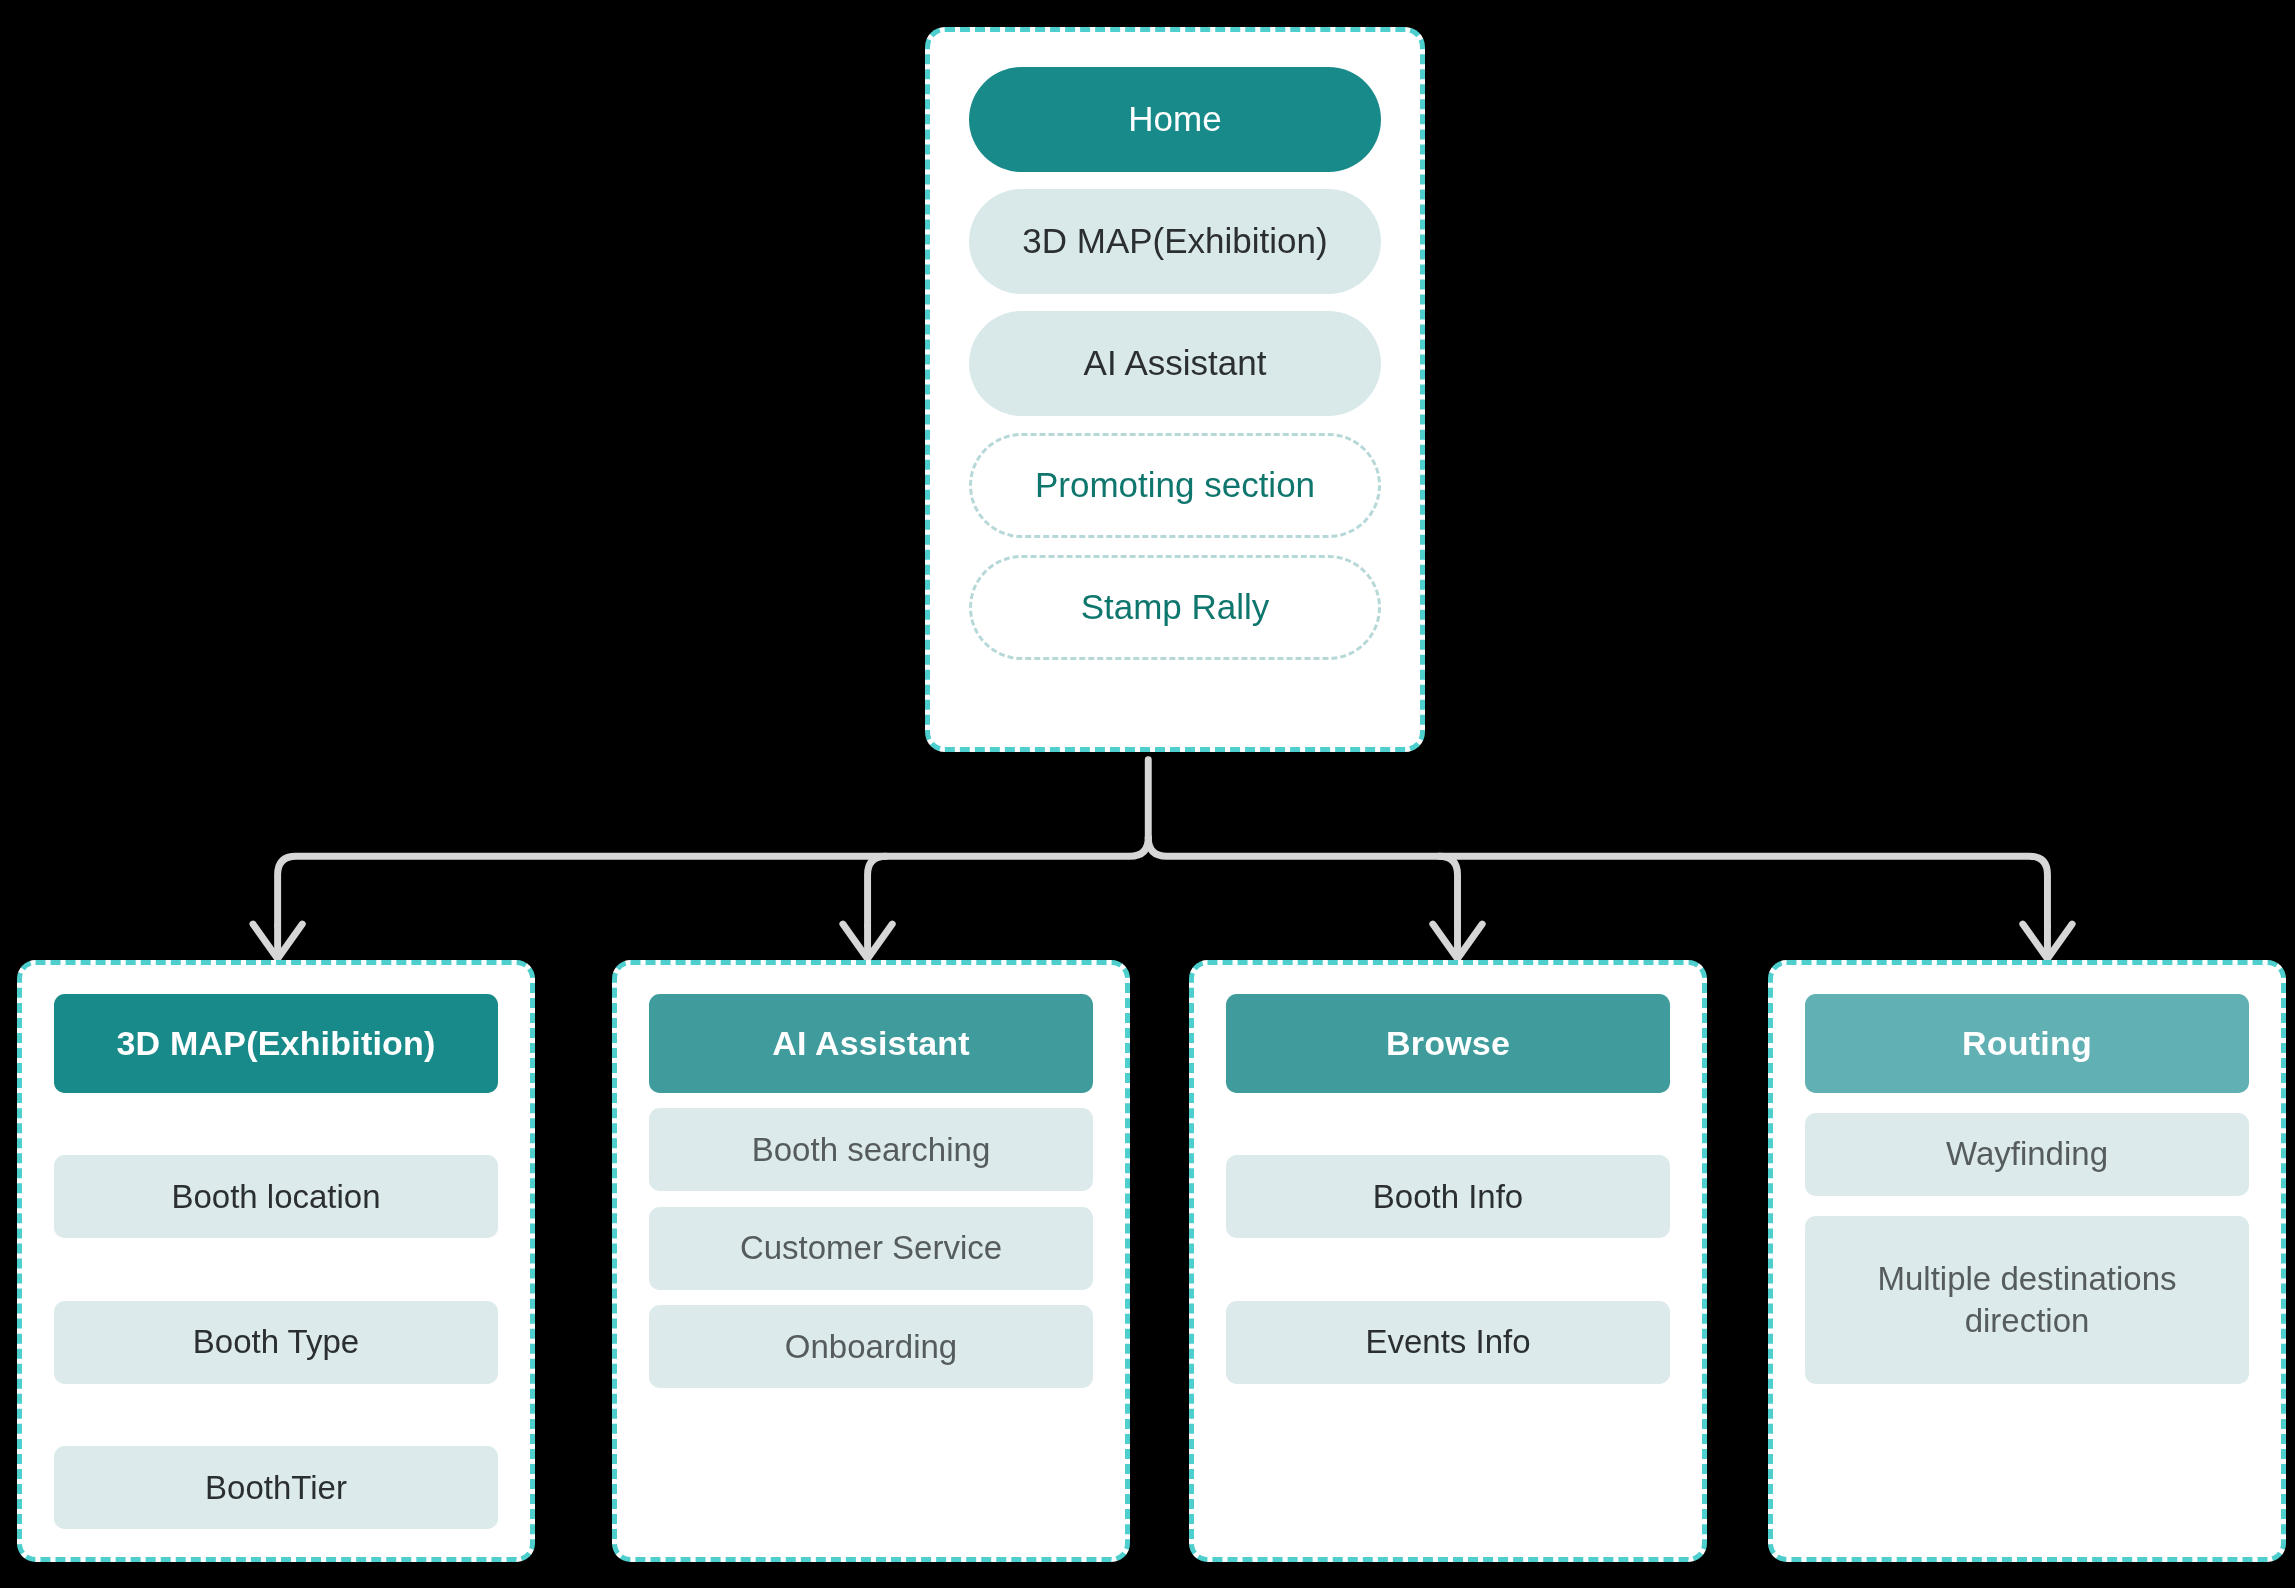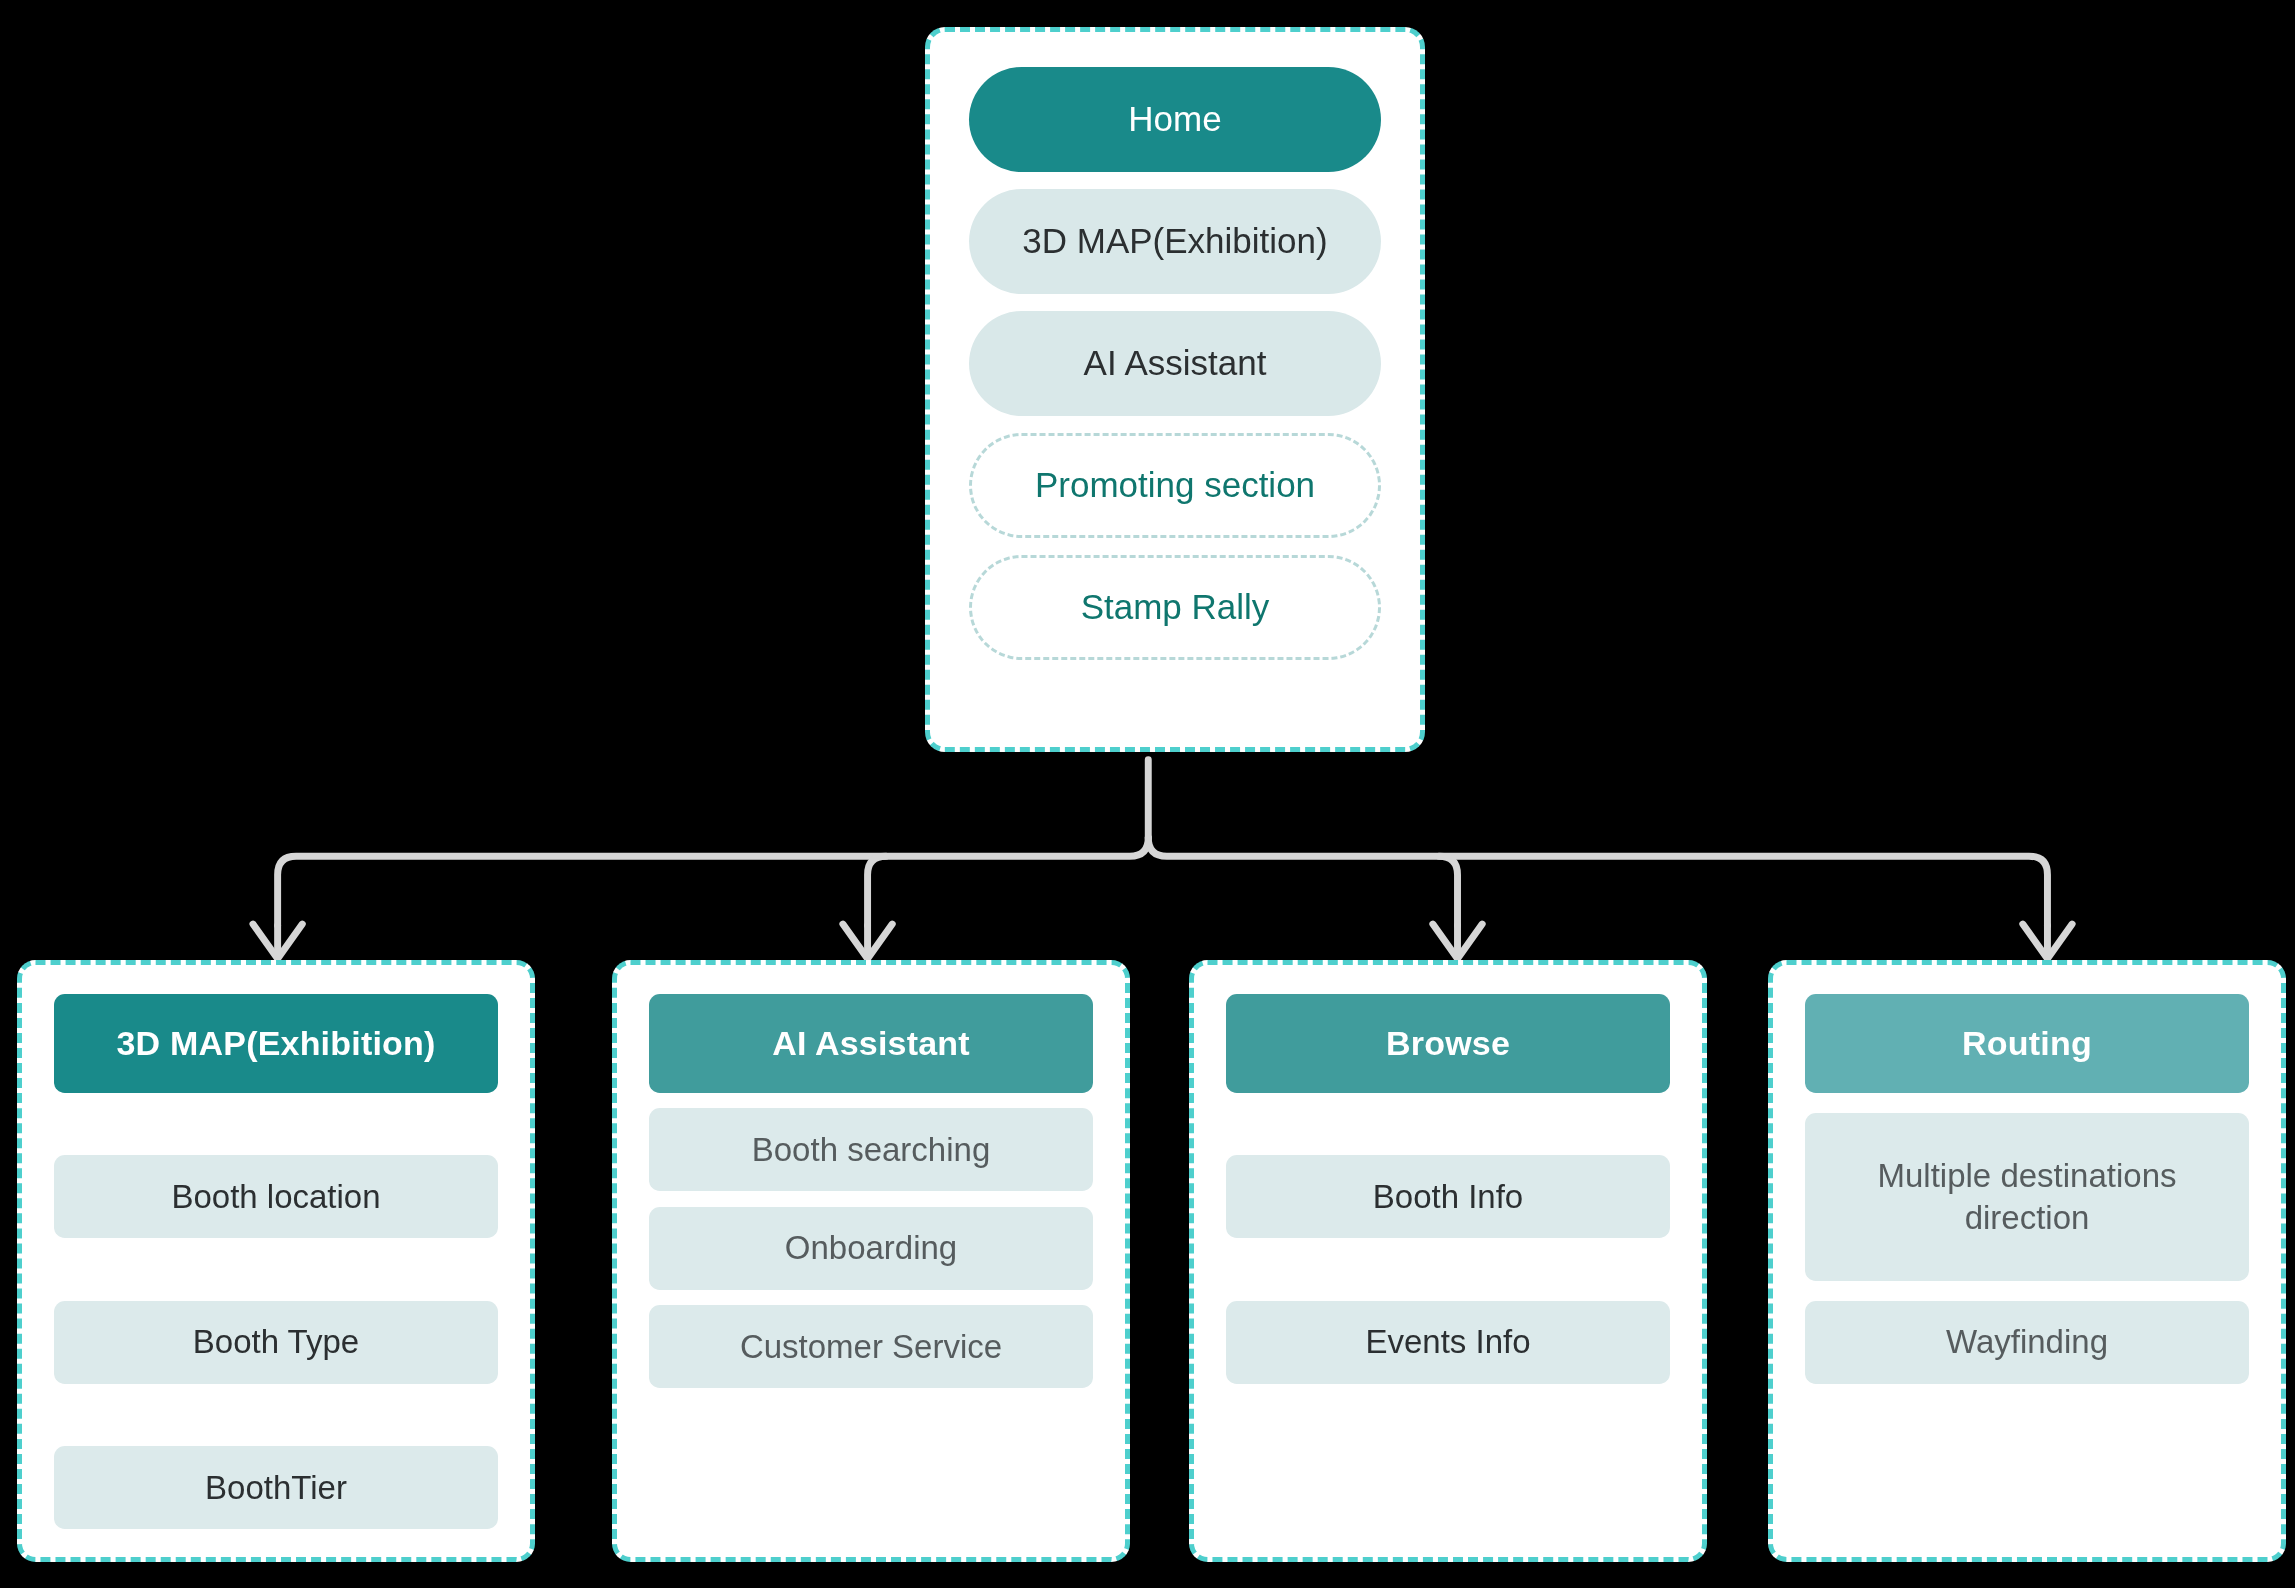--- a/index.html
+++ b/index.html
@@ -160,28 +160,28 @@
 <div class="card leaf-card" id="leaf-card-0">
   <div class="leaf-header" style="background:#198a8a">3D MAP(Exhibition)</div>
   <div class="leaf-item dark">Booth location</div>
   <div class="leaf-item dark">Booth Type</div>
   <div class="leaf-item dark">BoothTier</div>
 </div>
 
 <div class="card leaf-card" id="leaf-card-1">
   <div class="leaf-header" style="background:#409c9c">AI Assistant</div>
   <div class="leaf-item muted">Booth searching</div>
+  <div class="leaf-item muted">Customer Service</div>
   <div class="leaf-item muted">Onboarding</div>
-  <div class="leaf-item muted">Customer Service</div>
 </div>
 
 <div class="card leaf-card" id="leaf-card-2">
   <div class="leaf-header" style="background:#409c9c">Browse</div>
   <div class="leaf-item dark">Booth Info</div>
   <div class="leaf-item dark">Events Info</div>
 </div>
 
 <div class="card leaf-card" id="leaf-card-3">
   <div class="leaf-header" style="background:#61b0b3">Routing</div>
+  <div class="leaf-item muted">Wayfinding</div>
   <div class="leaf-item muted tall">Multiple destinations direction</div>
-  <div class="leaf-item muted">Wayfinding</div>
 </div>
 
 
 </body></html>

